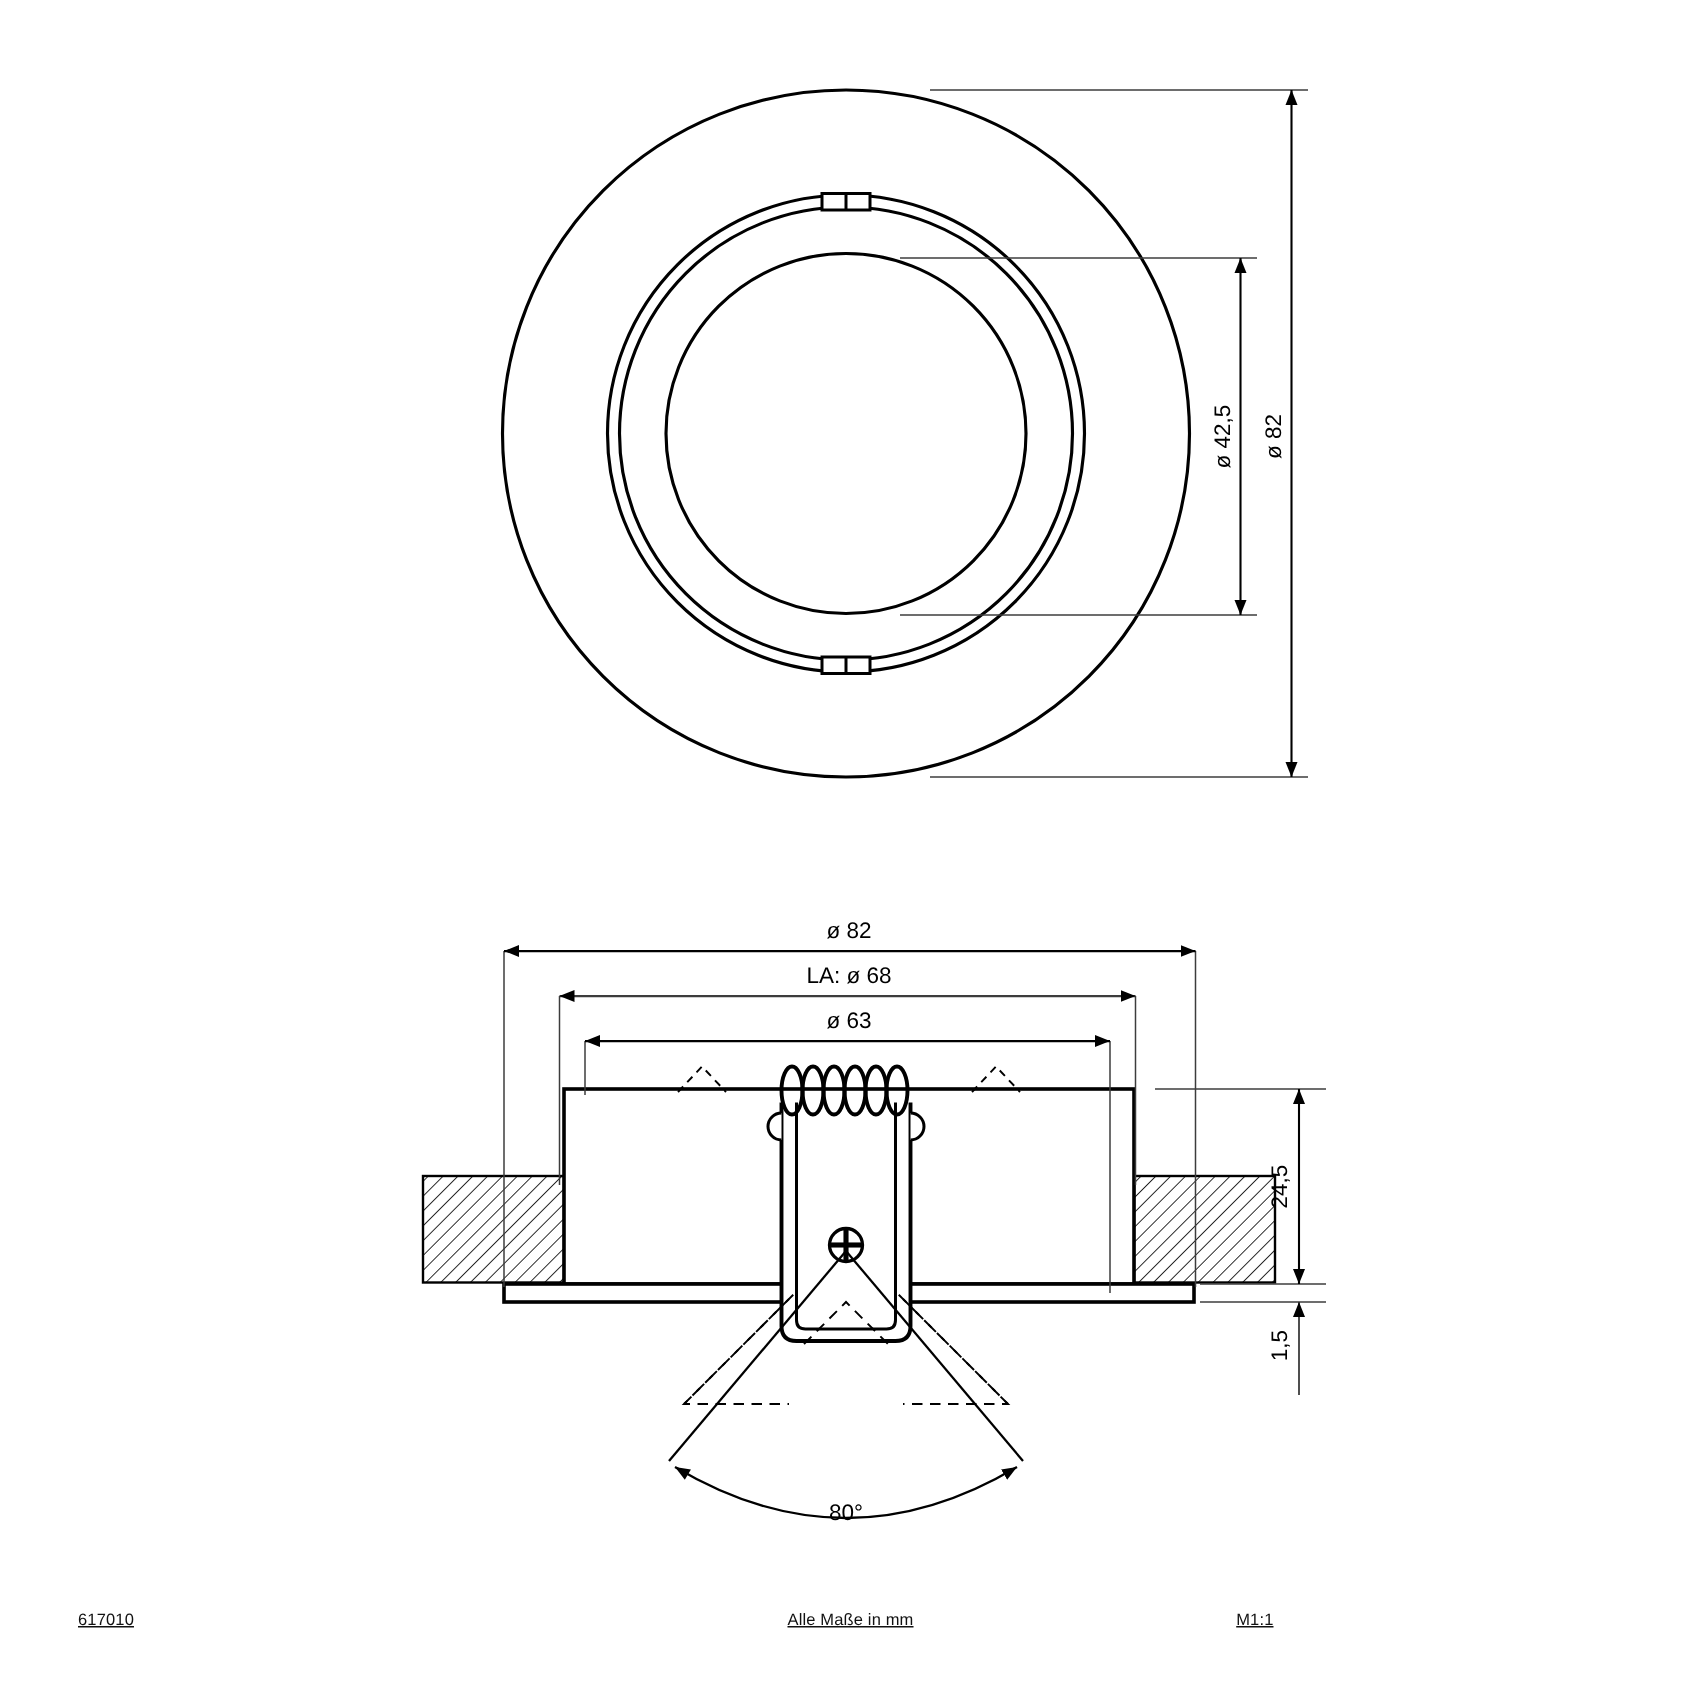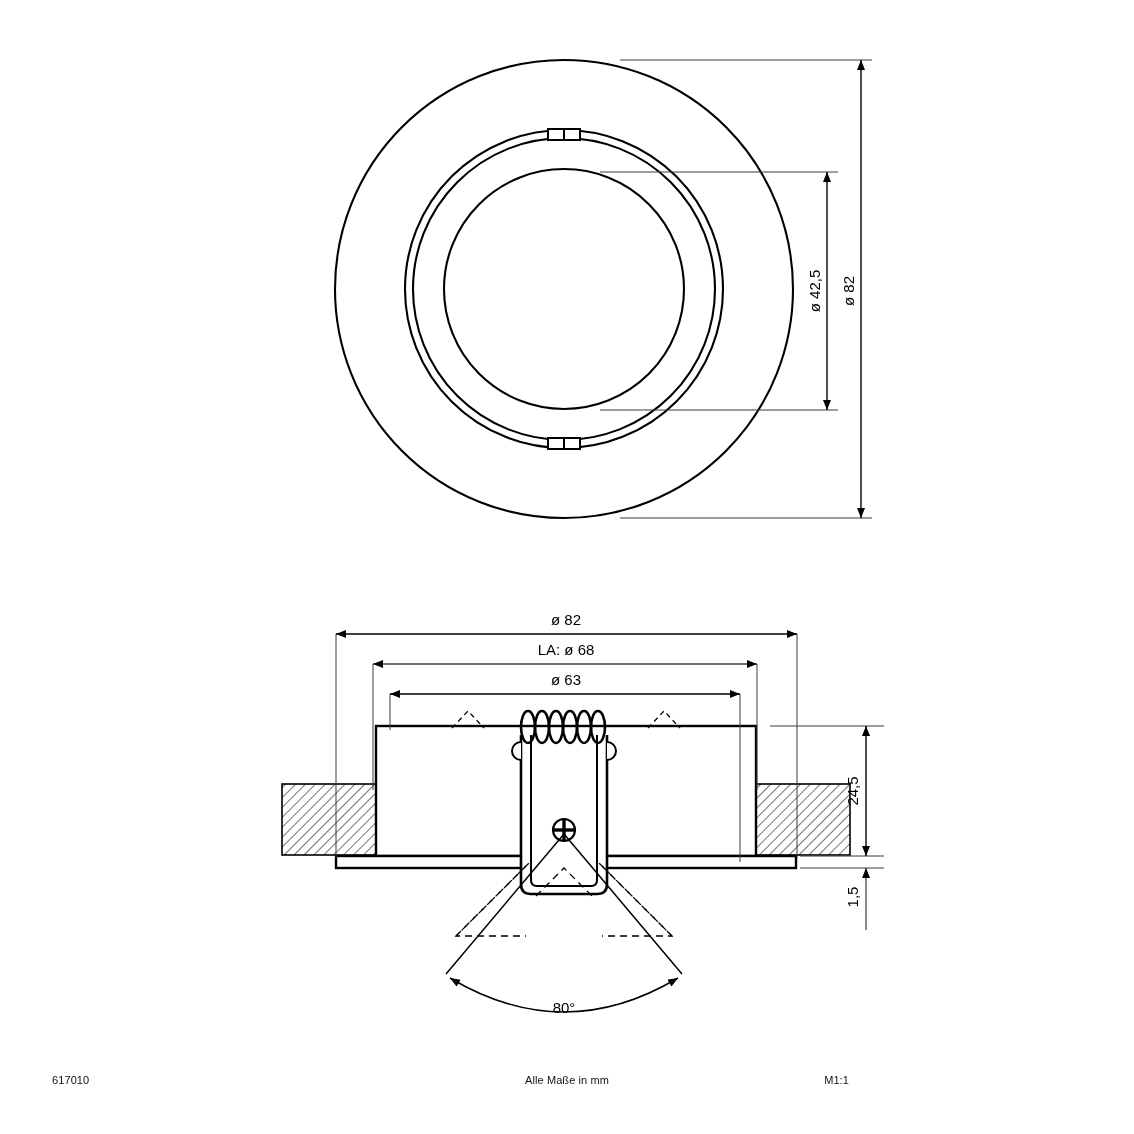--- a/index.html
+++ b/index.html
@@ -5,21 +5,21 @@
   html,body{margin:0;padding:0;background:#ffffff;}
   body{
     width:1134px;height:1134px;overflow:hidden;
     font-family:"Liberation Sans","DejaVu Sans",sans-serif;
     color:#000;
   }
   #sheet{position:relative;width:1134px;height:1134px;background:#fff;}
   #drawing{position:absolute;left:0;top:0;width:1134px;height:1134px;}
   .footer-text{
     position:absolute;bottom:0;font-size:11px;color:#111;
-    letter-spacing:.1px;white-space:nowrap;
+    letter-spacing:.1px;white-space:nowrap;text-decoration:underline;
   }
   #footer-part-number{left:52px;top:1074px;}
   #footer-units{left:0;top:1074px;width:1134px;text-align:center;}
   #footer-scale{left:0;top:1074px;width:901px;text-align:right;padding-right:52px;box-sizing:border-box;}
   .dim-label{font-size:15px;fill:#000;font-family:"Liberation Sans","DejaVu Sans",sans-serif;}
 </style>
 </head>
 <body>
 
 <div id="sheet">

